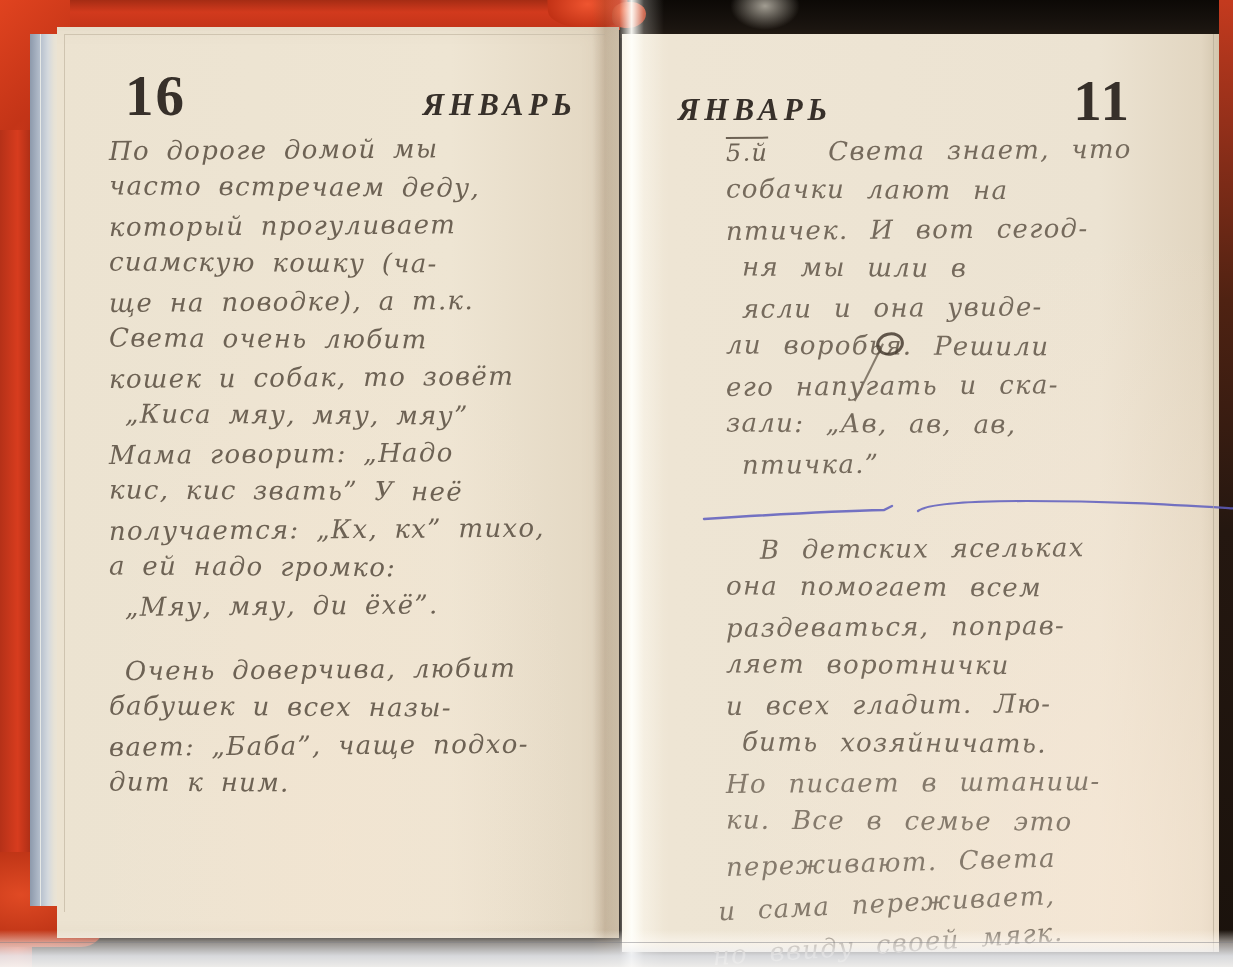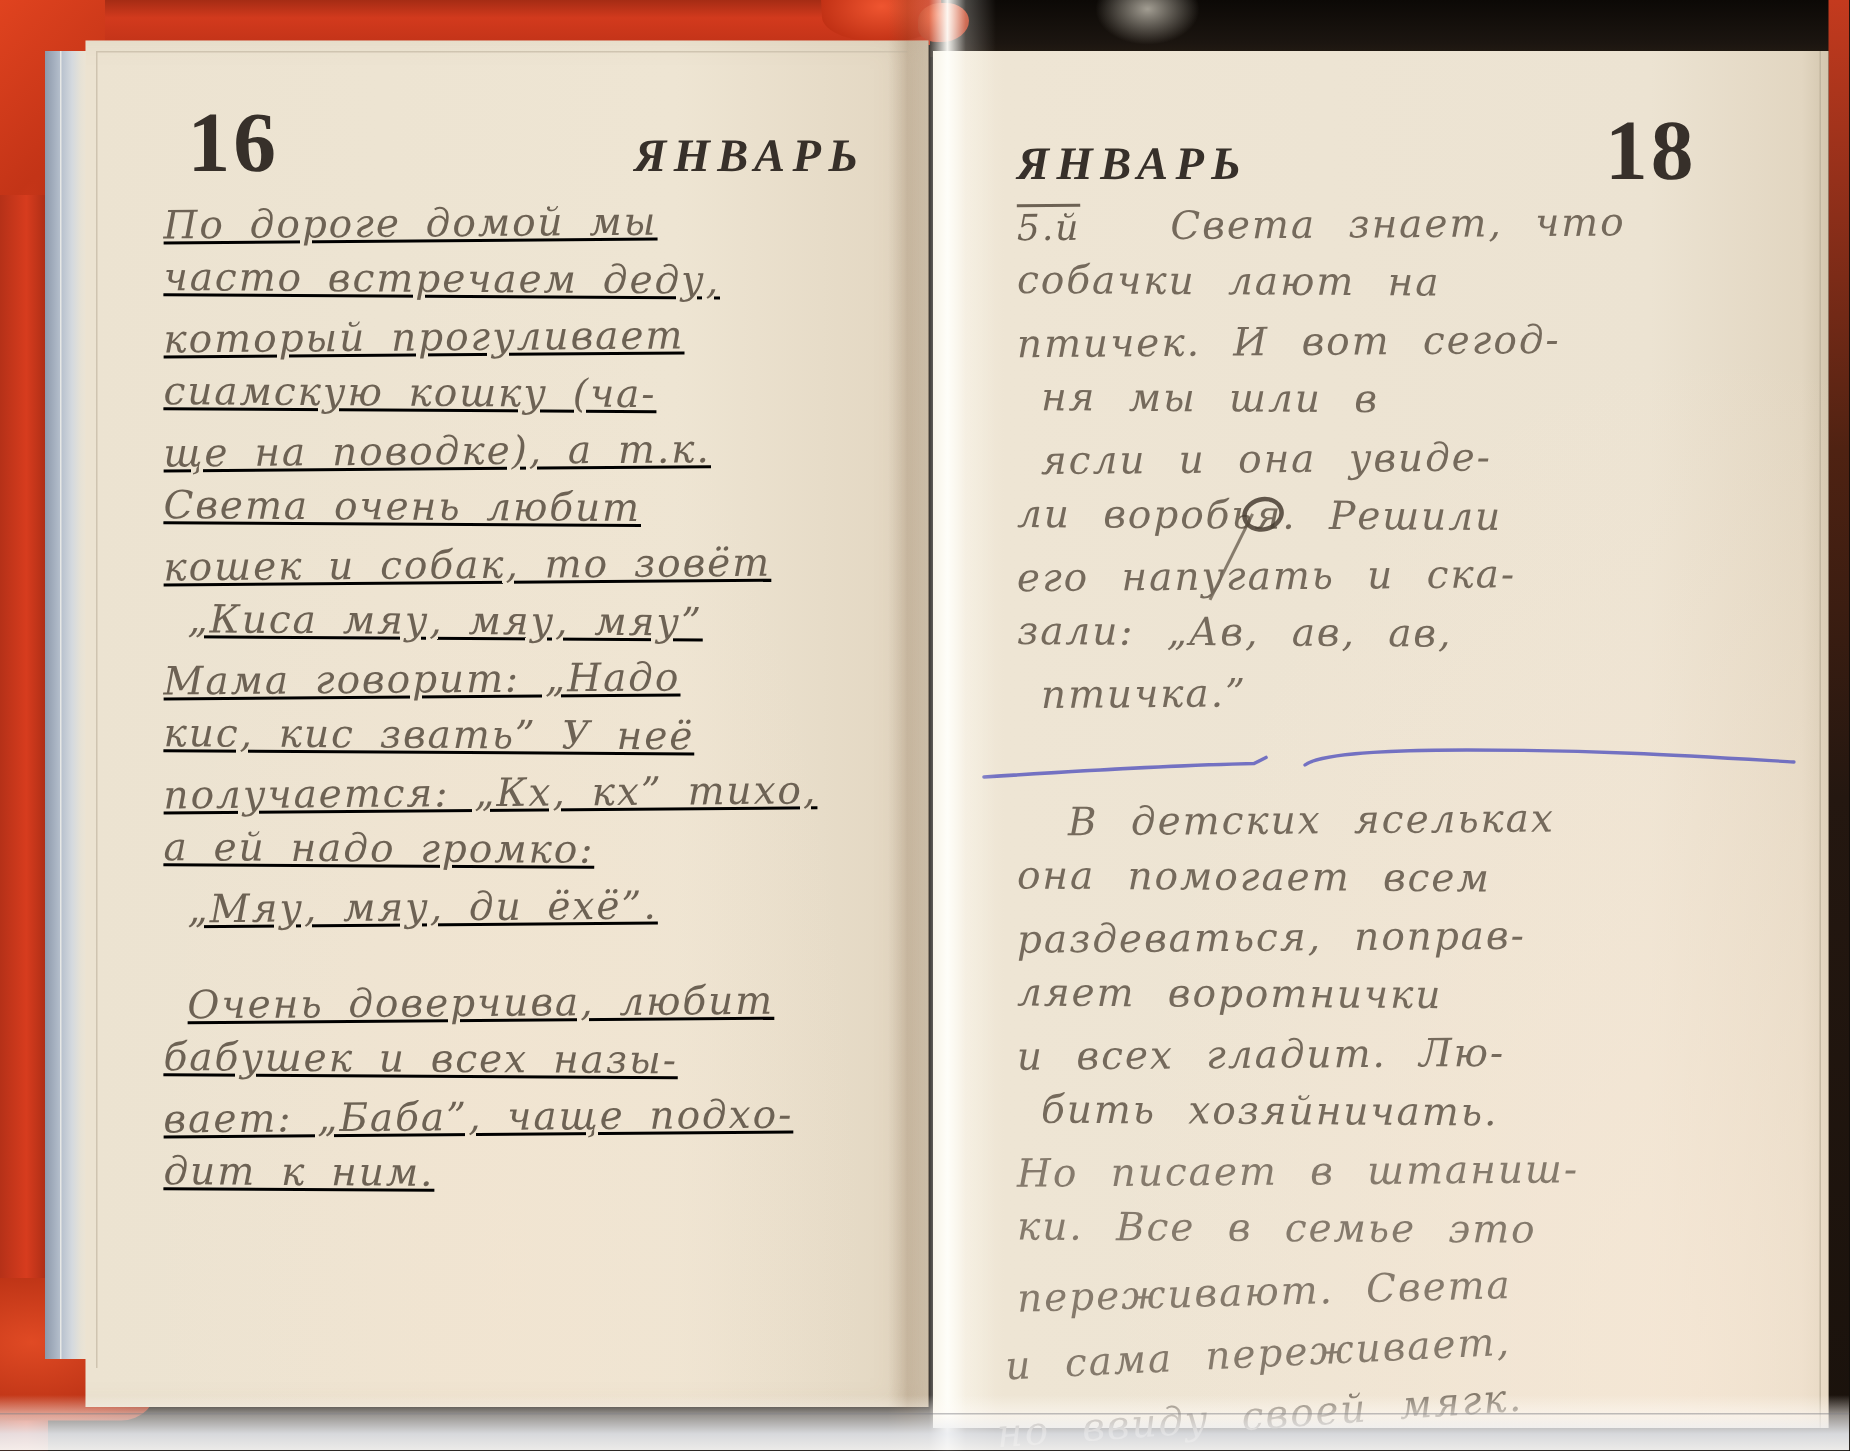--- a/index.html
+++ b/index.html
@@ -60,22 +60,22 @@
   .bottom-glare::before{content:"";position:absolute;left:0;top:12px;width:100%;height:1px;background:rgba(130,130,135,.5);}
   
   .hdr{display:flex;justify-content:space-between;align-items:baseline;
     font-family:"Liberation Serif", serif;font-weight:700;color:#37302a;}
   .page-left .hdr{padding:40px 42px 0 68px;}
   .page-right .hdr{padding:38px 88px 0 56px;}
   .day-num{font-size:57px;letter-spacing:2px;line-height:1;}
   .month{font-size:31px;letter-spacing:5px;font-style:italic;}
   
   .hw-block{position:relative;}
-  .page-left .hw-block{padding:6px 0 0 52px;text-decoration:underline;}
-  .page-right .hw-block{padding:2px 0 0 56px;}
+  .page-left .hw-block{padding:6px 0 0 52px;}
+  .page-right .hw-block{padding:2px 0 0 56px;margin-left:48px;}
   .hw-line{
     font-family:"DejaVu Serif", serif;font-style:italic;
     font-size:26px;line-height:38px;letter-spacing:1.3px;word-spacing:7px;
     color:#6d6254;white-space:nowrap;position:relative;
   }
   .hw-line:nth-child(odd){transform:rotate(-0.45deg);}
   .hw-line:nth-child(even){transform:rotate(0.35deg);}
   .para-gap{height:26px;}
   .ind-1{padding-left:16px;}
   .ind-2{padding-left:34px;}
@@ -133,21 +133,21 @@
       <div class="hw-line ind-1">Очень доверчива, любит</div>
       <div class="hw-line">бабушек и всех назы-</div>
       <div class="hw-line">вает: „Баба”, чаще подхо-</div>
       <div class="hw-line">дит к ним.</div>
     </div>
   </div>
 
   <div class="page page-right">
     <div class="hdr">
       <span class="month">ЯНВАРЬ</span>
-      <span class="day-num">18</span>
+      <span class="day-num">11</span>
     </div>
     <div class="hw-block">
       <div class="hw-line first-line">
         <span class="margin-note">5.й</span>
         <span class="ind-2">Света знает, что</span>
       </div>
       <div class="hw-line">собачки лают на</div>
       <div class="hw-line">птичек. И вот сегод-</div>
       <div class="hw-line ind-1">ня мы шли в</div>
       <div class="hw-line ind-1">ясли и она увиде-</div>

